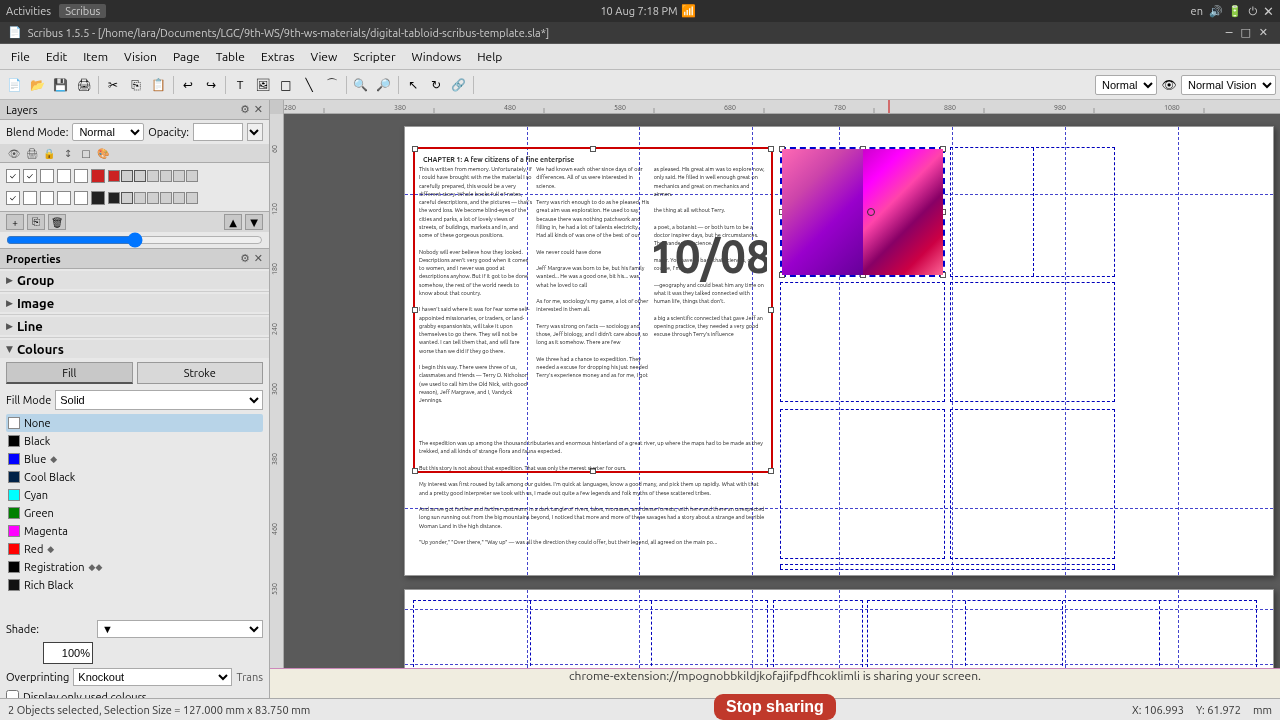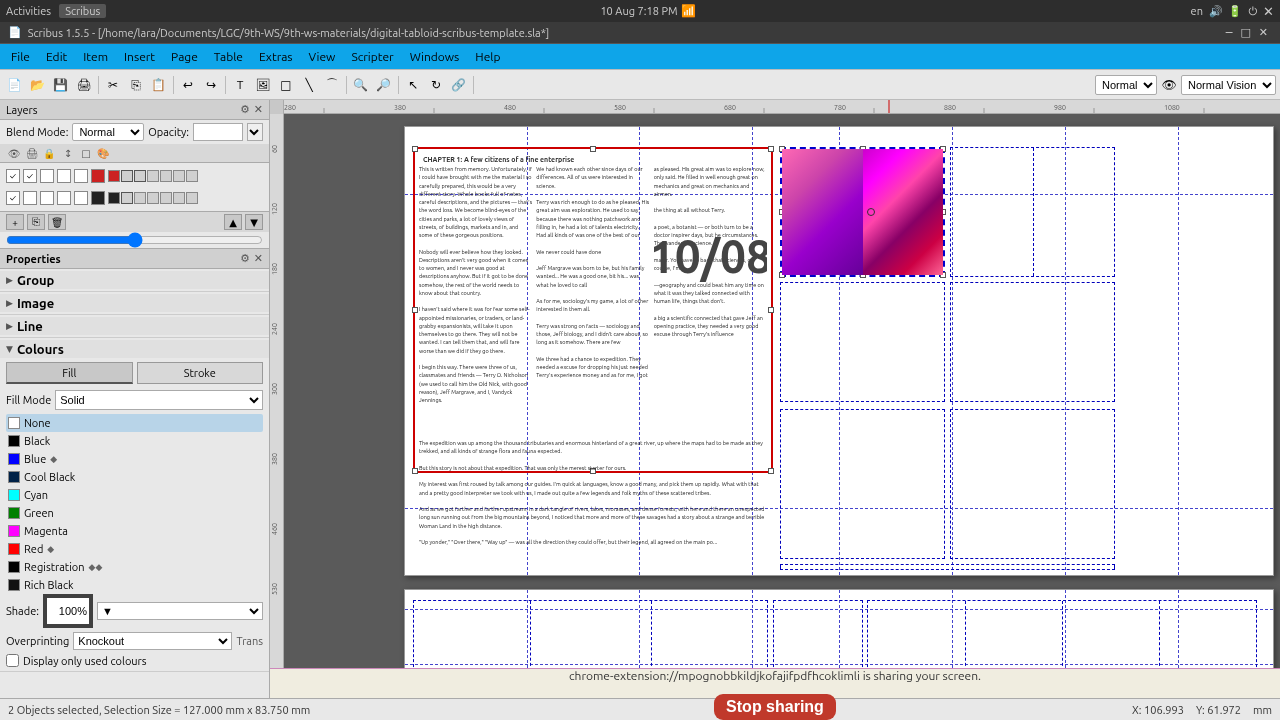--- a/index.html
+++ b/index.html
@@ -9,21 +9,21 @@
     #topbar {
       display: flex; align-items: center; justify-content: space-between;
       background: #2d2d2d; color: #ccc; height: 22px; padding: 0 6px; font-size: 11px;
     }
     #topbar-left { display: flex; align-items: center; gap: 8px; }
     #topbar-center { display: flex; align-items: center; gap: 4px; font-size: 11px; }
     #topbar-right { display: flex; align-items: center; gap: 6px; }
 
     
     #menubar {
-      display: flex; align-items: center; background: #0ea5e9; height: 26px;
+      display: flex; align-items: center; background: #e5e5e5; height: 26px;
       border-bottom: 1px solid #bbb; padding: 0 4px; gap: 2px;
     }
     .menu-item { padding: 2px 7px; cursor: pointer; font-size: 12px; border-radius: 2px; }
 
     
     #toolbar {
       display: flex; align-items: center; background: #e8e8e8;
       border-bottom: 1px solid #bbb; height: 30px; padding: 0 4px; gap: 1px; overflow: hidden;
     }
     .tb-btn { width: 22px; height: 22px; background: #e8e8e8; border: 1px solid transparent;
@@ -118,21 +118,21 @@
     .color-item {
       display: flex; align-items: center; height: 18px; gap: 4px; padding: 0 2px; cursor: pointer; border-radius: 2px;
     }
     .color-item.selected { background: #b8d4e8; }
     .color-swatch { width: 12px; height: 12px; border: 1px solid #888; flex-shrink: 0; }
     .color-name { font-size: 11px; }
     .color-icon { font-size: 9px; color: #666; }
 
     .shade-row { display: flex; align-items: center; gap: 4px; padding: 2px 6px; }
     .shade-row label { font-size: 11px; }
-    .shade-input { width: 50px; height: 34px; font-size: 11px; border: 4px solid #404040; text-align: right; padding-right: 2px; }
+    .shade-input { width: 50px; height: 22px; font-size: 11px; border: 1px solid #404040; text-align: right; padding-right: 2px; margin-top: 48px; }
     .shade-select { flex: 1; height: 18px; font-size: 11px; border: 1px solid #aaa; background: white; }
 
     .overprint-row { display: flex; align-items: center; gap: 4px; padding: 2px 6px; }
     .overprint-row label { font-size: 11px; }
     .overprint-select { flex: 1; height: 18px; font-size: 11px; border: 1px solid #aaa; background: white; }
     .trans-label { font-size: 11px; color: #555; }
 
     .display-only-row { display: flex; align-items: center; gap: 4px; padding: 2px 6px; }
     .display-only-row label { font-size: 11px; }
 
@@ -194,21 +194,21 @@
   <span style="flex:1;overflow:hidden;white-space:nowrap;text-overflow:ellipsis;">Scribus 1.5.5 - [/home/lara/Documents/LGC/9th-WS/9th-ws-materials/digital-tabloid-scribus-template.sla*]</span>
   <span style="cursor:pointer;margin:0 4px;">─</span>
   <span style="cursor:pointer;margin:0 4px;">□</span>
   <span style="cursor:pointer;margin:0 4px;">✕</span>
 </div>
 
 <div id="menubar">
   <div class="menu-item">File</div>
   <div class="menu-item">Edit</div>
   <div class="menu-item">Item</div>
-  <div class="menu-item">Insert</div>
+  <div class="menu-item">Vision</div>
   <div class="menu-item">Page</div>
   <div class="menu-item">Table</div>
   <div class="menu-item">Extras</div>
   <div class="menu-item">View</div>
   <div class="menu-item">Scripter</div>
   <div class="menu-item">Windows</div>
   <div class="menu-item">Help</div>
 </div>
 
 <div id="toolbar">

